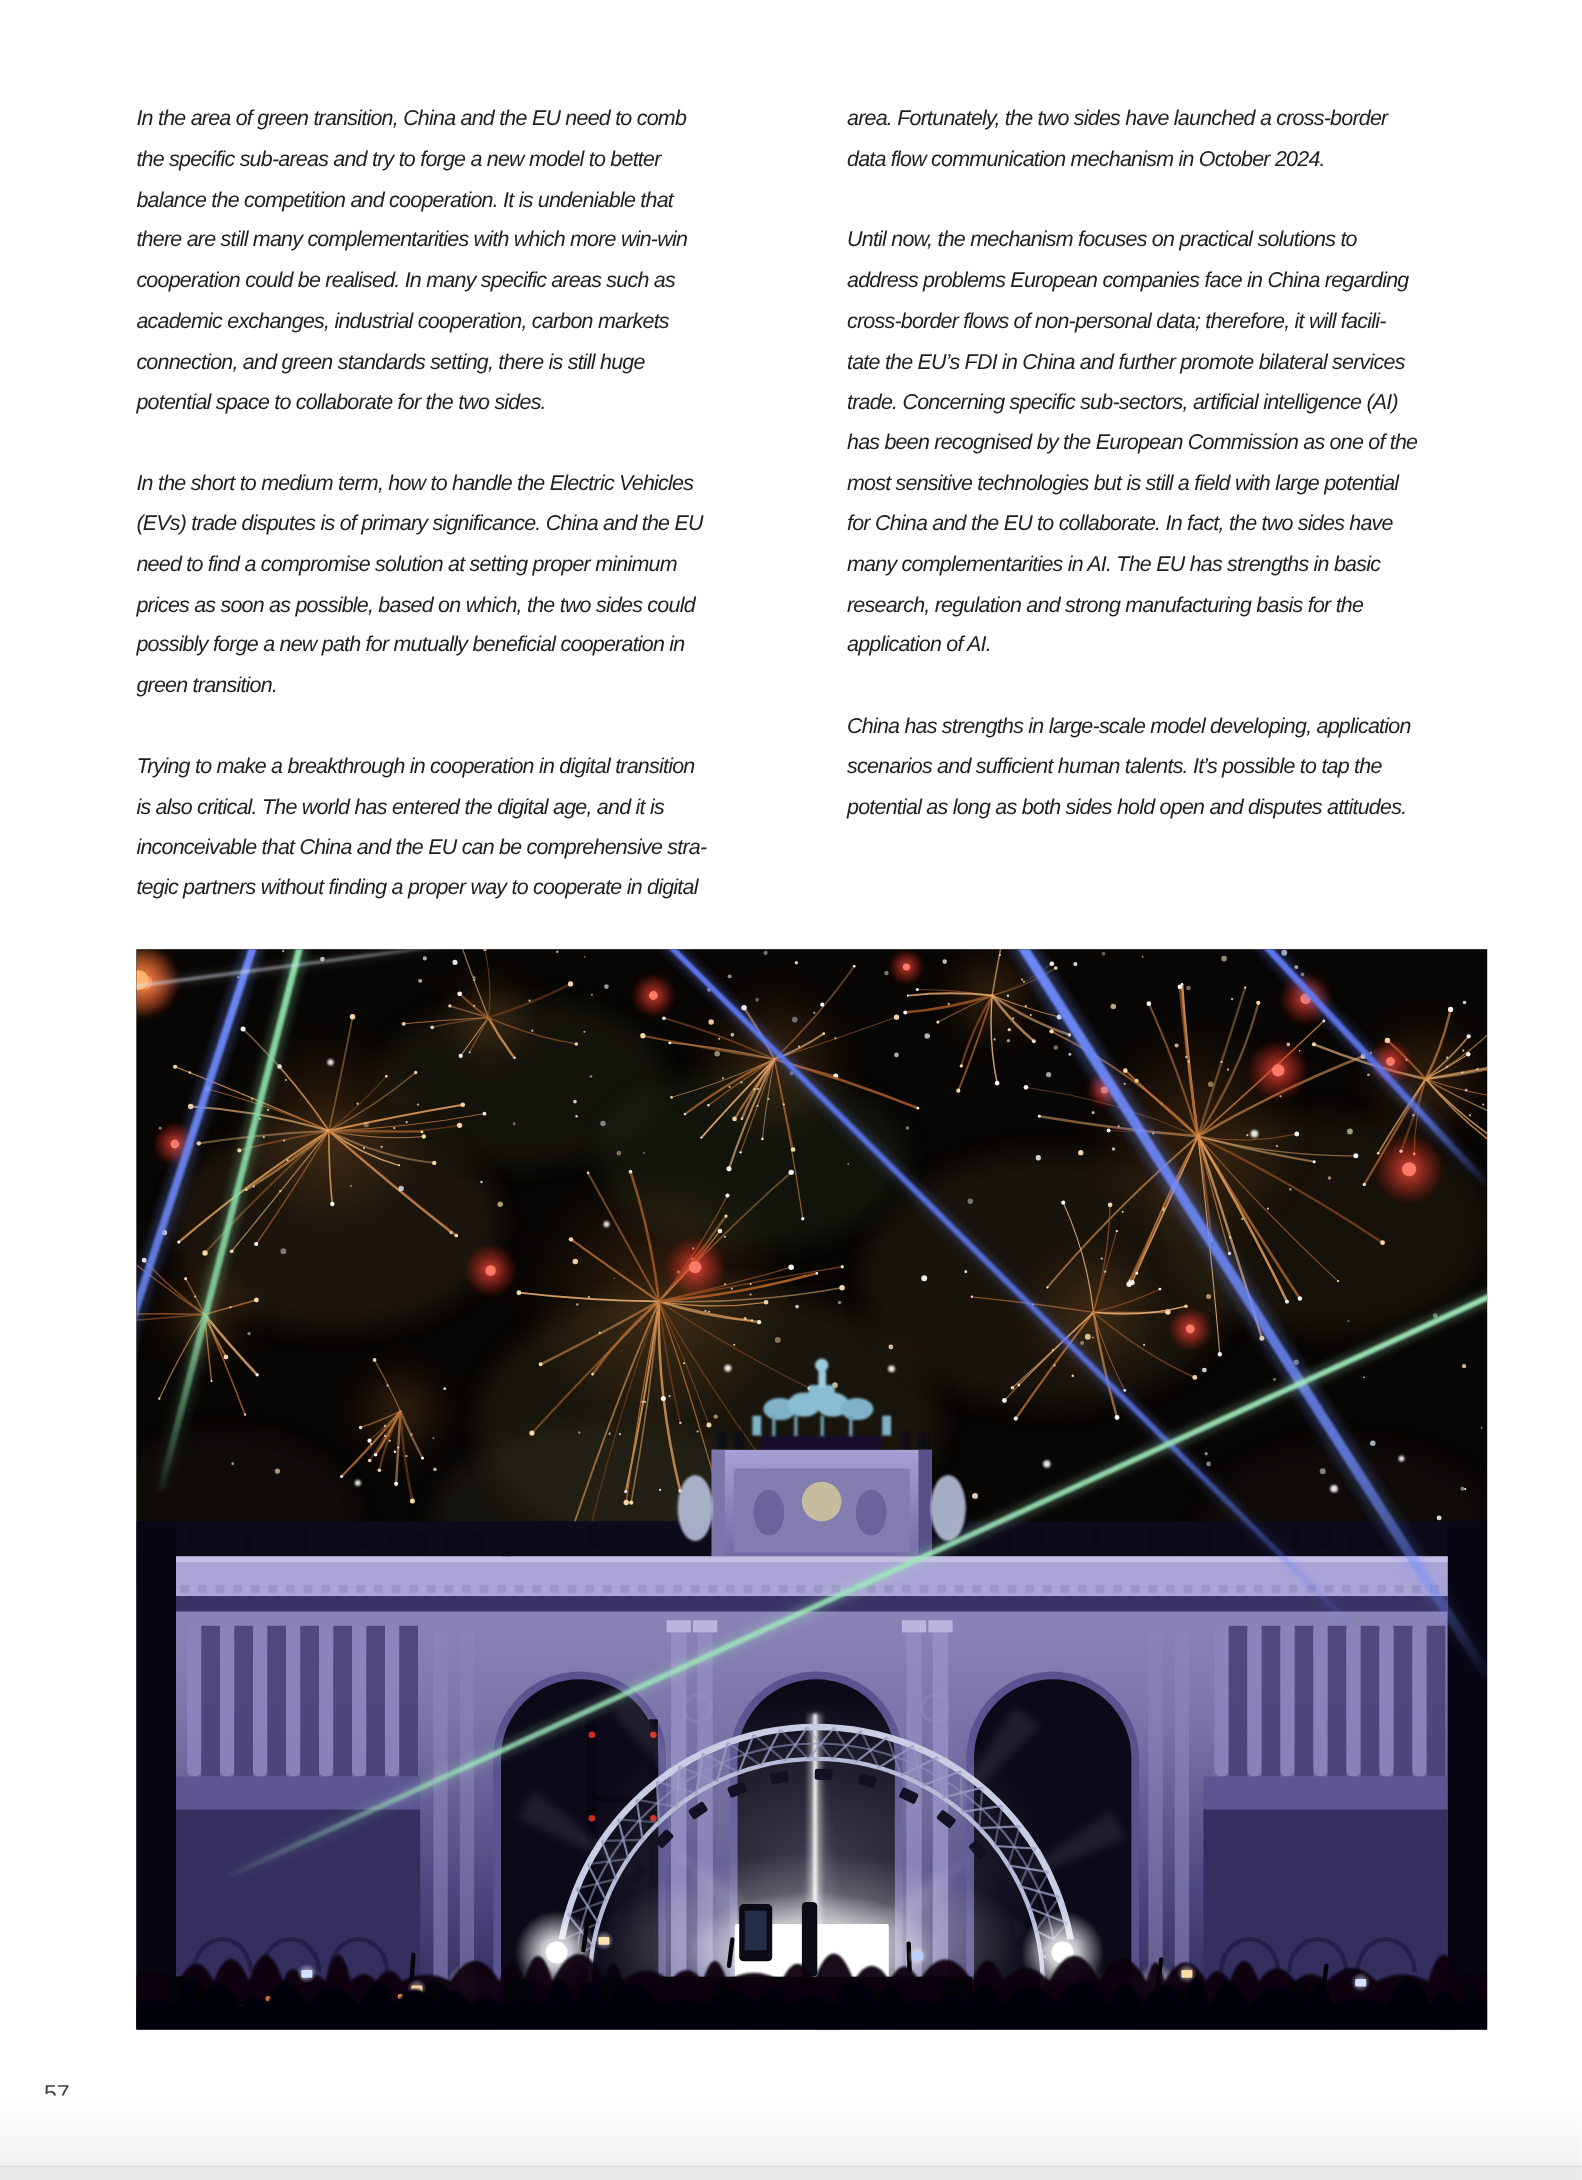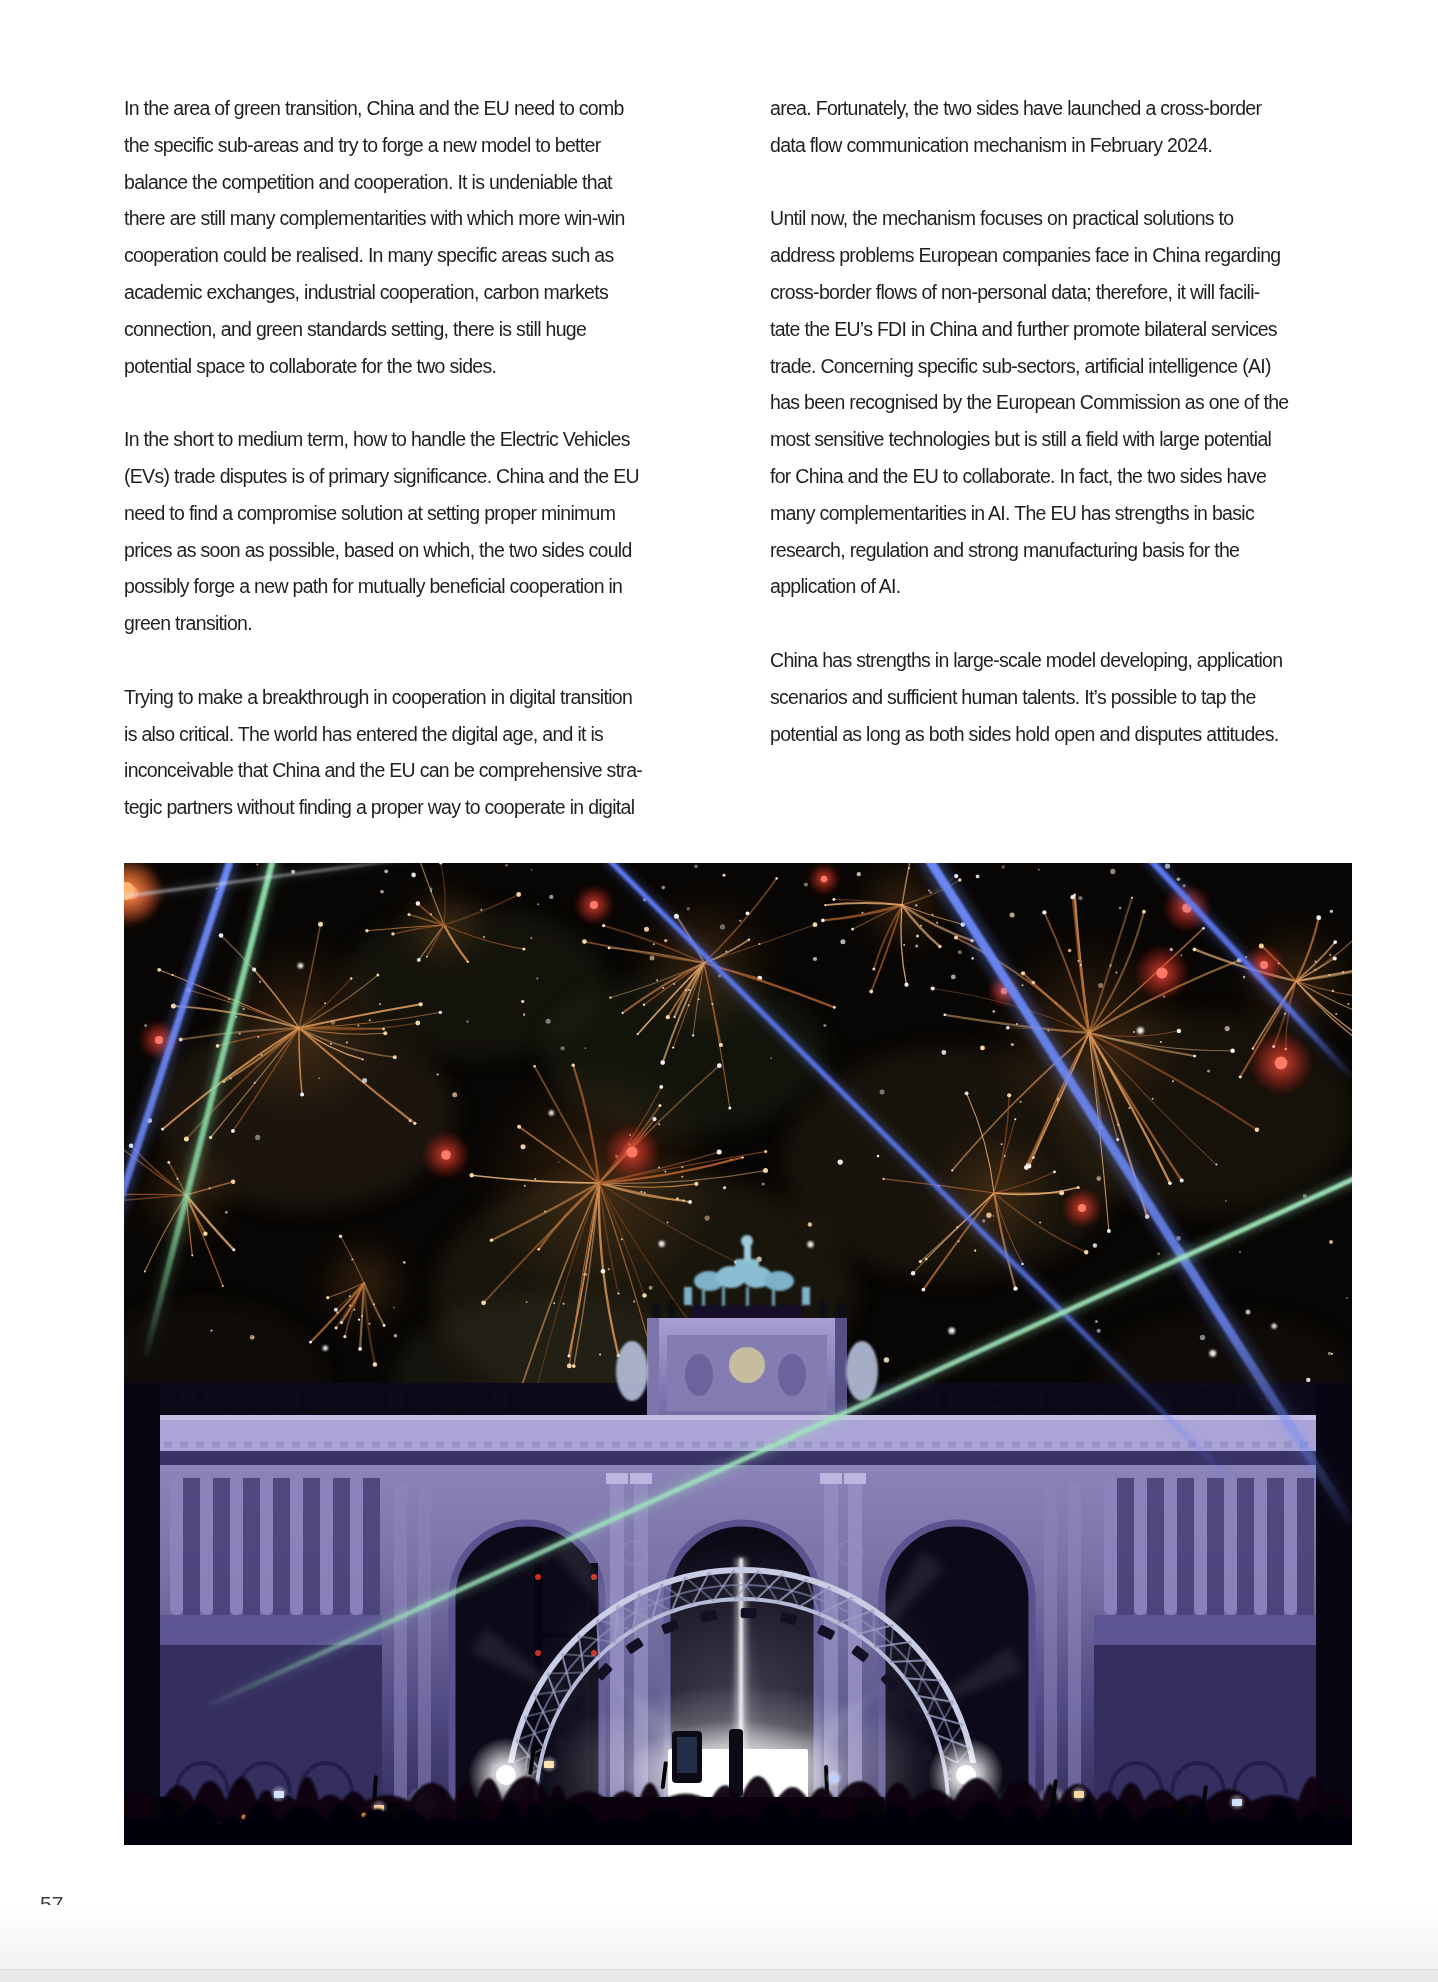--- a/index.html
+++ b/index.html
@@ -5,21 +5,21 @@
   html,body{margin:0;padding:0;}
   body{
     width:1438px;height:1982px;position:relative;background:#ffffff;
     font-family:"Liberation Sans", sans-serif;overflow:hidden;
   }
   .col{position:absolute;top:90px;}
   .col-left{left:124px;}
   .col-right{left:770px;}
   .para{
     margin:0 0 36.8px 0;font-size:19.5px;line-height:36.8px;letter-spacing:-0.7px;
-    color:#1f1f1f;white-space:pre;font-weight:400;
+    color:#1f1f1f;white-space:pre;font-weight:400;font-style:italic;
   }
   .photo{
     position:absolute;left:124px;top:863px;width:1228px;height:982px;margin:0;
     background:#080604;overflow:hidden;
   }
   .photo svg{display:block;width:100%;height:100%;}
   .page-number{
     position:absolute;left:40px;top:1892px;font-size:21px;color:#3c3c3c;line-height:24px;
   }
   .bottom-fade{
@@ -52,21 +52,21 @@
 possibly forge a new path for mutually beneficial cooperation in
 green transition.</p>
     <p class="para">Trying to make a breakthrough in cooperation in digital transition
 is also critical. The world has entered the digital age, and it is
 inconceivable that China and the EU can be comprehensive stra-
 tegic partners without finding a proper way to cooperate in digital</p>
   </section>
 
   <section class="col col-right">
     <p class="para">area. Fortunately, the two sides have launched a cross-border
-data flow communication mechanism in February 2024.</p>
+data flow communication mechanism in October 2024.</p>
     <p class="para">Until now, the mechanism focuses on practical solutions to
 address problems European companies face in China regarding
 cross-border flows of non-personal data; therefore, it will facili-
 tate the EU’s FDI in China and further promote bilateral services
 trade. Concerning specific sub-sectors, artificial intelligence (AI)
 has been recognised by the European Commission as one of the
 most sensitive technologies but is still a field with large potential
 for China and the EU to collaborate. In fact, the two sides have
 many complementarities in AI. The EU has strengths in basic
 research, regulation and strong manufacturing basis for the

